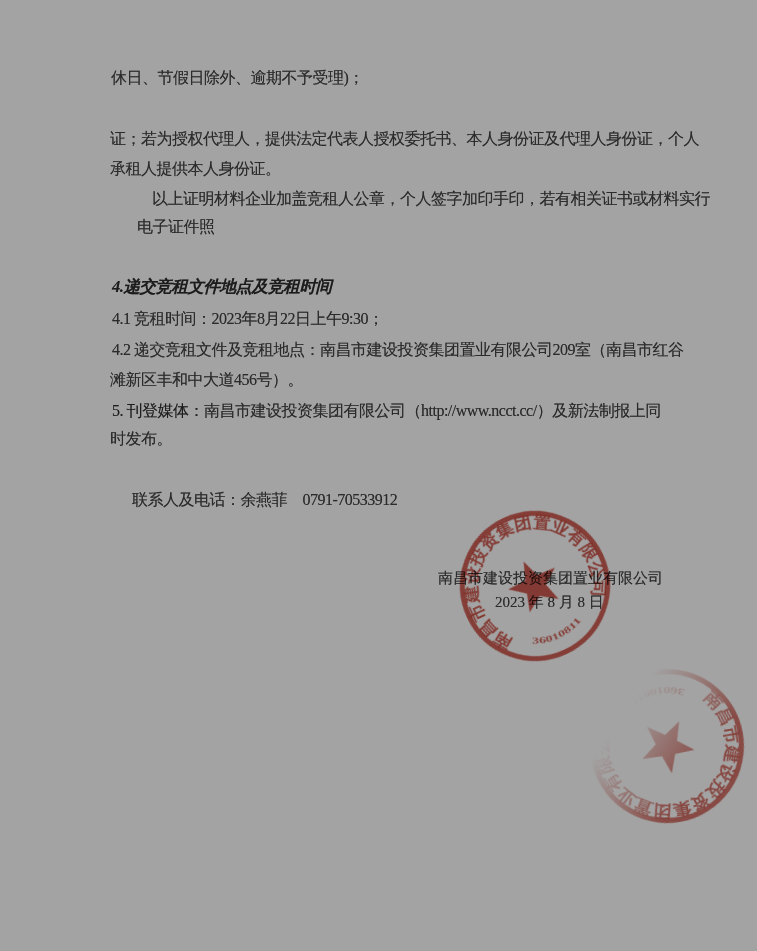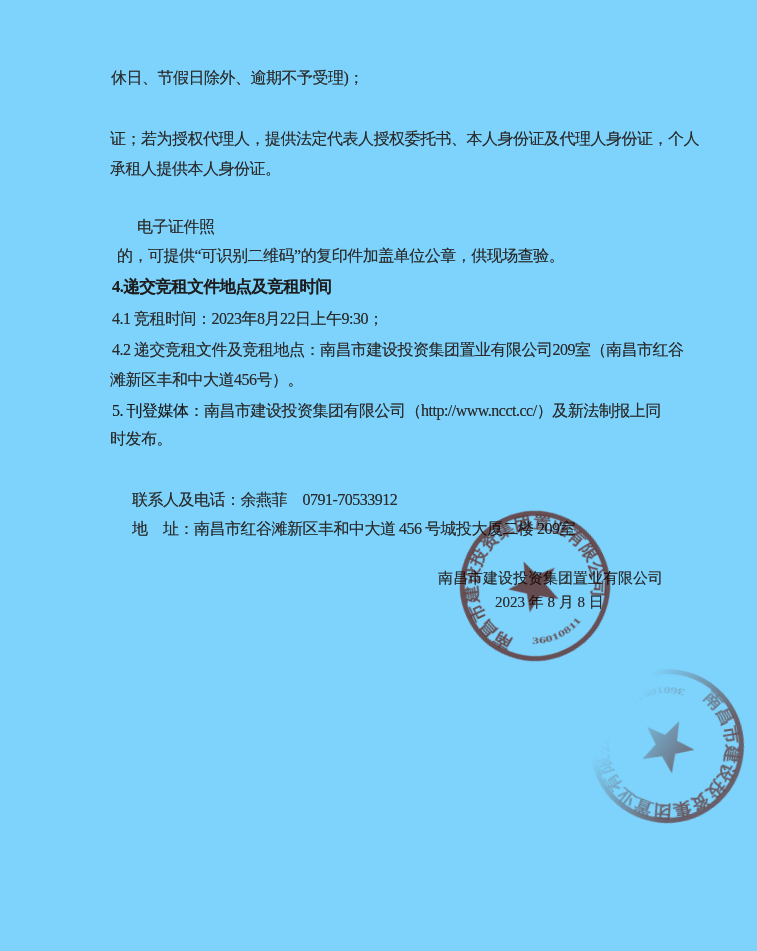--- a/index.html
+++ b/index.html
@@ -1,35 +1,35 @@
 <!DOCTYPE html>
 <html lang="zh"><head>
 <meta charset="utf-8">
 <style>
   html,body{margin:0;padding:0;background:#e8e8e8;}
   .page{
     position:relative;
     width:757px;height:951px;
     margin:0;
-    background:#7dd3fc;
+    background:#a3a3a3;
     overflow:hidden;
     font-family:"Liberation Serif","DejaVu Serif",serif;
     color:#2b2b2b;
   }
   .ln{
     position:absolute;
     font-size:16px;
     letter-spacing:-0.5px;
     line-height:22px;
     white-space:nowrap;
     color:#2b2b2b;
     text-shadow:0 0 0.5px rgba(40,40,40,.55);
   }
   .ln b{font-weight:normal;color:#1c1c1c;}
-  .ln.heading{font-weight:bold;color:#1c1c1c;font-size:16.5px;}
+  .ln.heading{font-weight:bold;color:#1c1c1c;font-size:16.5px;font-style:italic;}
   .ln.sig{font-size:15px;letter-spacing:0;}
   .seal{
     position:absolute;
     mix-blend-mode:multiply;
     pointer-events:none;
   }
   .seal svg{display:block;filter:blur(.3px);}
   .seal-main{
     left:457px;top:508px;width:156px;height:156px;
     transform:rotate(-25deg);
@@ -48,30 +48,29 @@
   }
 </style>
 </head>
 <body>
 
 <div class="page">
 
   <div class="ln" style="left:111px;top:67px">休日、节假日除外、逾期不予受理)；</div>
   <div class="ln" style="left:110px;top:128px">证；若为授权代理人，提供法定代表人授权委托书、本人身份证及代理人身份证，个人</div>
   <div class="ln" style="left:110px;top:158px">承租人提供本人身份证。</div>
+  <div class="ln" style="left:152px;top:188px">以上证明材料企业加盖竞租人公章，个人签字加印手印，若有相关证书或材料实行</div>
   <div class="ln" style="left:137px;top:216px">电子证件照</div>
-  <div class="ln" style="left:117px;top:245px">的，可提供“可识别二维码”的复印件加盖单位公章，供现场查验。</div>
   <div class="ln heading" style="left:112px;top:276px">4.递交竞租文件地点及竞租时间</div>
   <div class="ln" style="left:112px;top:308px">4.1 竞租时间：2023年8月22日上午9:30；</div>
   <div class="ln" style="left:112px;top:339px">4.2 递交竞租文件及竞租地点：南昌市建设投资集团置业有限公司209室（南昌市红谷</div>
   <div class="ln" style="left:110px;top:369px">滩新区丰和中大道456号）。</div>
   <div class="ln" style="left:112px;top:400px"><b>5. 刊登媒体：</b><span>南昌市建设投资集团有限公司（http://www.ncct.cc/）及新法制报上同</span></div>
   <div class="ln" style="left:110px;top:428px">时发布。</div>
   <div class="ln" style="left:132px;top:489px">联系人及电话：余燕菲　0791-70533912</div>
-  <div class="ln" style="left:132px;top:518px">地　址：南昌市红谷滩新区丰和中大道 456 号城投大厦二楼 209室</div>
 
   <div class="ln sig" style="left:438px;top:567px">南昌市建设投资集团置业有限公司</div>
   <div class="ln sig" style="left:495px;top:591px">2023 年 8 月 8 日</div>
 
   <div class="seal seal-main">
     <svg width="156" height="156" viewBox="0 0 156 156">
       <circle cx="78" cy="78" r="72.5" fill="none" stroke="#c43a2d" stroke-width="5" opacity="0.88"></circle>
       <polygon points="78,51 84.5,69.1 103.7,69.7 88.5,81.4 93.9,99.8 78,89 62.1,99.8 67.5,81.4 52.3,69.7 71.5,69.1" fill="#c43a2d" opacity="0.9"></polygon>
       <defs>
         <path id="arcA" d="M 37,119 A 58,58 0 1 1 119,119" fill="none"></path>

